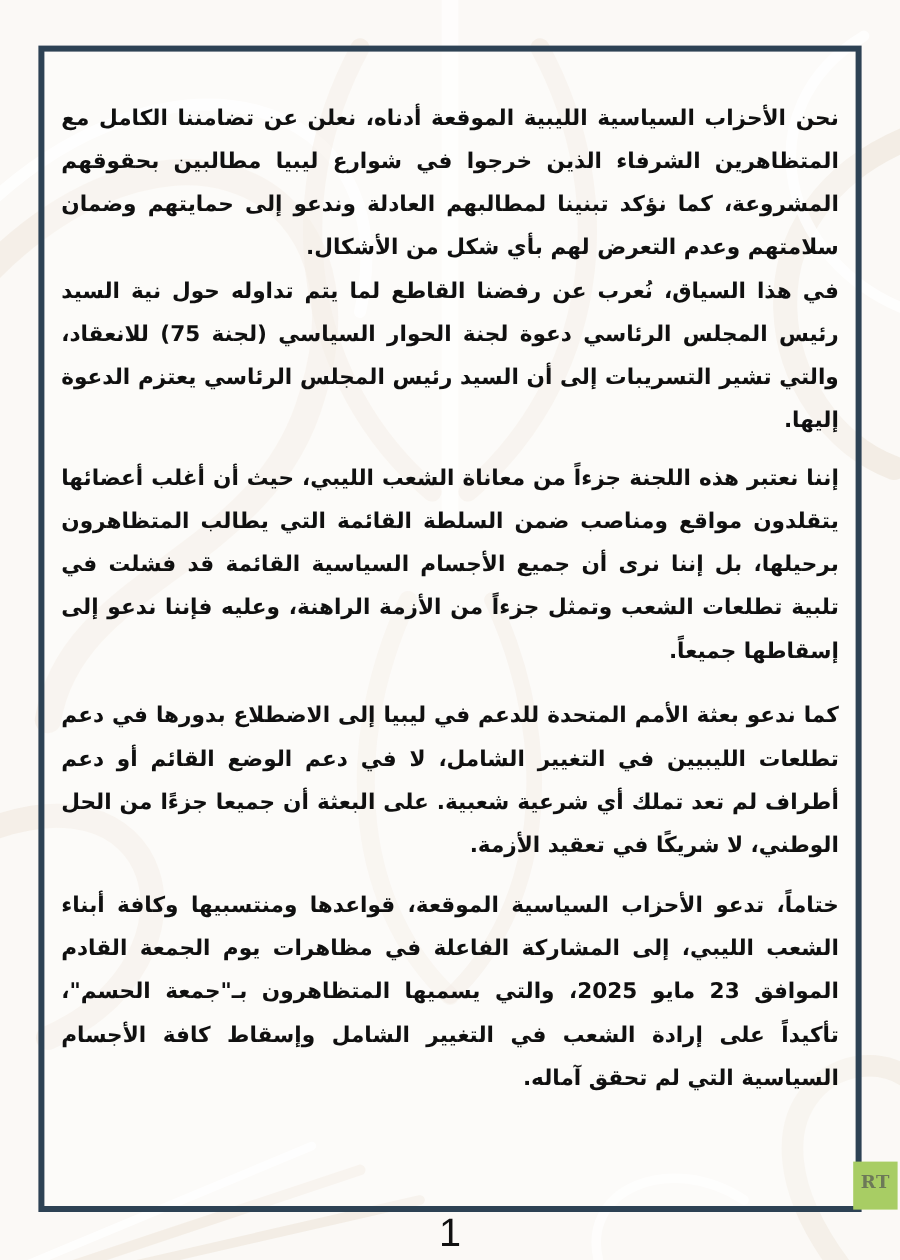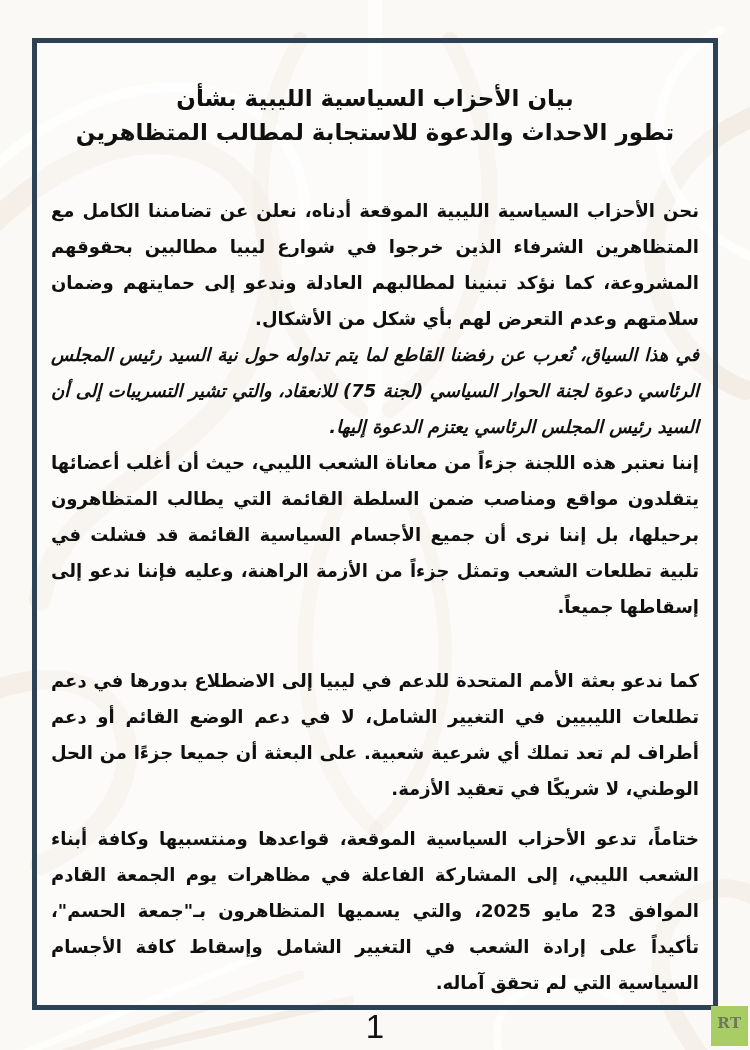--- a/index.html
+++ b/index.html
@@ -45,38 +45,38 @@
     margin-bottom: 44px;
   }
   .title span { display: block; }
   .para {
     font-size: 18px;
     font-weight: bold;
     line-height: 36px;
     text-align: justify;
   }
   .para.p1 { }
-  .para.p2 { margin-bottom: 0; font-style: italic; }
-  .para.p3 { margin-bottom: 38px; }
+  .para.p2 { margin-bottom: 12px; }
+  .para.p3 { margin-bottom: 18px; }
   .para.p4 { margin-bottom: 24px; }
   .para.p5 { margin-bottom: 14px; }
   .para.p6 { margin-bottom: 18px; }
   .page-number {
     position: absolute;
     left: 0; right: 0;
     top: 1008px;
     text-align: center;
     font-family: "Liberation Sans", sans-serif;
     font-size: 33px;
     color: #111;
     z-index: 2;
   }
   .rt-logo {
     position: absolute;
-    left: 711px; top: 1006px;
+    left: 711px; top: 968px;
     width: 37px; height: 40px;
     background: var(--logo-background);
     color: var(--logo-text);
     display: flex;
     align-items: center;
     justify-content: center;
     padding-bottom: 7px;
     font-family: "DejaVu Serif", serif;
     font-weight: bold;
     font-size: 15px;
@@ -104,24 +104,20 @@
       <path d="M60 1055 L 300 975" stroke="#efe5d9" stroke-width="9" opacity="0.55"></path>
       <path d="M20 1055 L 260 955" stroke="#ffffff" stroke-width="7" opacity="0.8"></path>
       <path d="M110 1055 L 350 1000" stroke="#ece1d4" stroke-width="8" opacity="0.5"></path>
       <path d="M700 1055 C 600 920, 715 855, 765 905" stroke="#f0e7dc" stroke-width="18" opacity="0.5"></path>
       <path d="M500 1055 C 480 990, 560 960, 620 1000" stroke="#ffffff" stroke-width="8" opacity="0.7"></path>
     </g>
   </svg>
 
   <div class="frame">
 
-    <h1 class="title">
-      <span>بيان الأحزاب السياسية الليبية بشأن</span>
-      <span>تطور الاحداث والدعوة للاستجابة لمطالب المتظاهرين</span>
-    </h1>
 
     <p class="para p1">نحن الأحزاب السياسية الليبية الموقعة أدناه، نعلن عن تضامننا الكامل مع المتظاهرين الشرفاء الذين خرجوا في شوارع ليبيا مطالبين بحقوقهم المشروعة، كما نؤكد تبنينا لمطالبهم العادلة وندعو إلى حمايتهم وضمان سلامتهم وعدم التعرض لهم بأي شكل من الأشكال.</p>
 
     <p class="para p2">في هذا السياق، نُعرب عن رفضنا القاطع لما يتم تداوله حول نية السيد رئيس المجلس الرئاسي دعوة لجنة الحوار السياسي (لجنة 75) للانعقاد، والتي تشير التسريبات إلى أن السيد رئيس المجلس الرئاسي يعتزم الدعوة إليها.</p>
 
     <p class="para p3">إننا نعتبر هذه اللجنة جزءاً من معاناة الشعب الليبي، حيث أن أغلب أعضائها يتقلدون مواقع ومناصب ضمن السلطة القائمة التي يطالب المتظاهرون برحيلها، بل إننا نرى أن جميع الأجسام السياسية القائمة قد فشلت في تلبية تطلعات الشعب وتمثل جزءاً من الأزمة الراهنة، وعليه فإننا ندعو إلى إسقاطها جميعاً.</p>
 
 
     <p class="para p5">كما ندعو بعثة الأمم المتحدة للدعم في ليبيا إلى الاضطلاع بدورها في دعم تطلعات الليبيين في التغيير الشامل، لا في دعم الوضع القائم أو دعم أطراف لم تعد تملك أي شرعية شعبية. على البعثة أن جميعا جزءًا من الحل الوطني، لا شريكًا في تعقيد الأزمة.</p>
 

